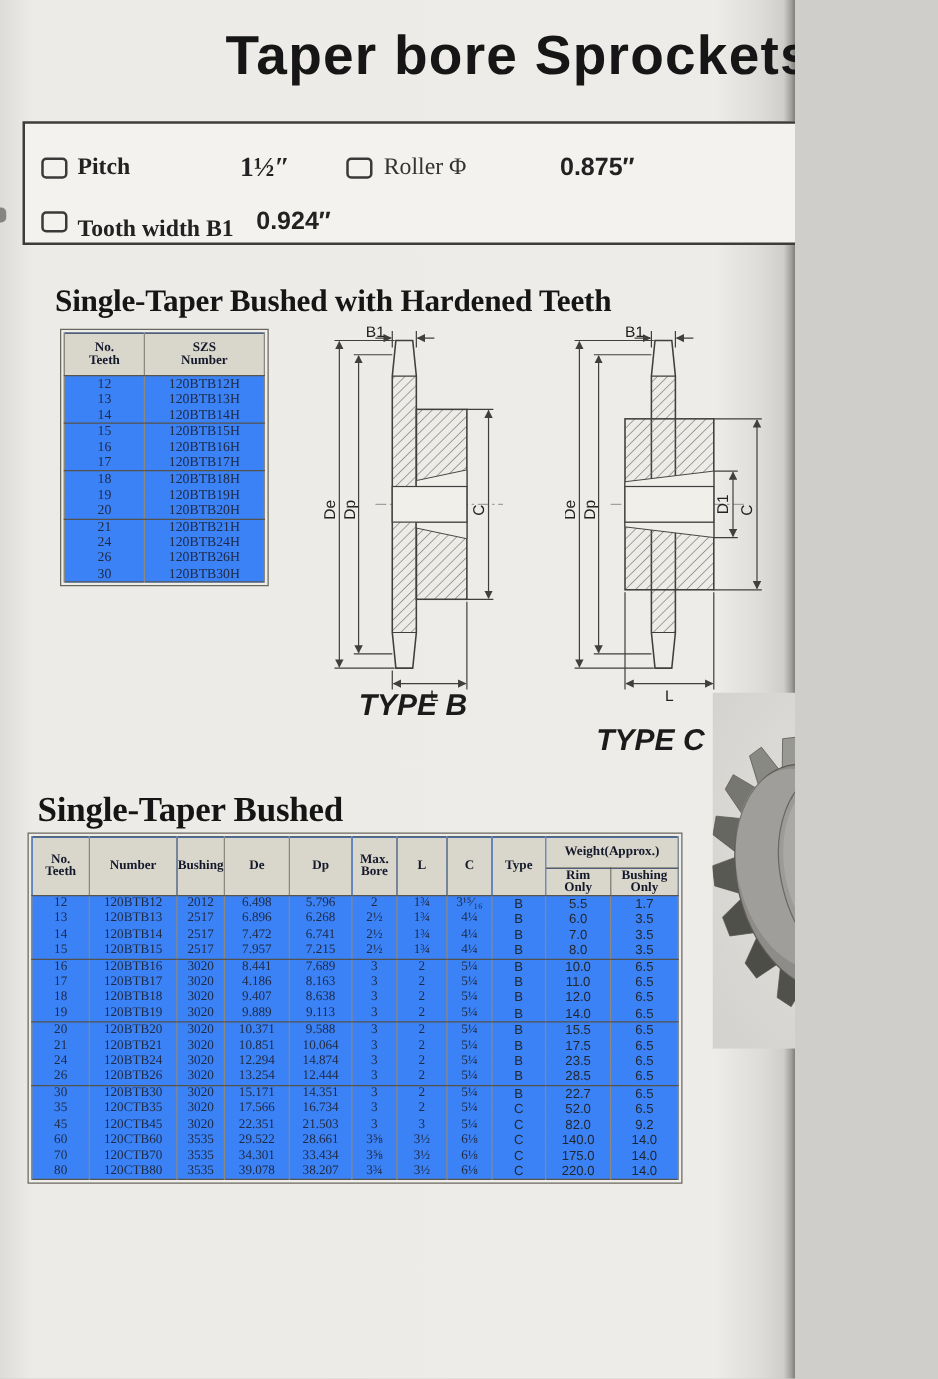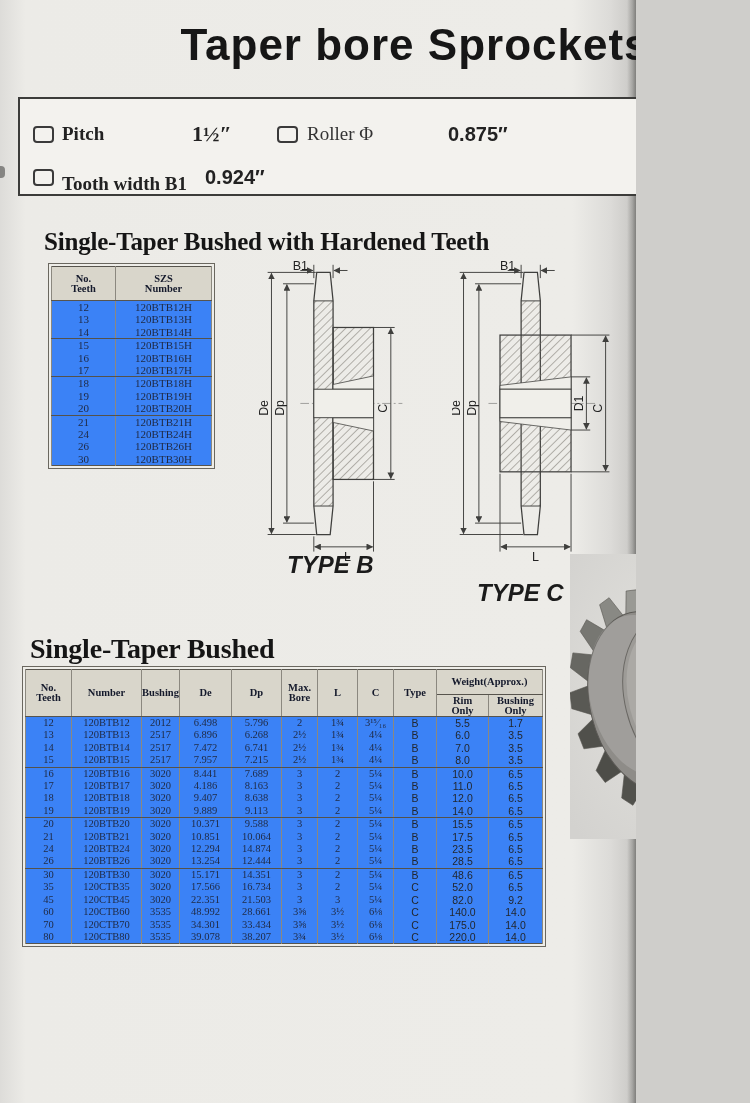--- a/index.html
+++ b/index.html
@@ -517,21 +517,21 @@
           <tr>
             <td>30</td>
             <td>120BTB30</td>
             <td>3020</td>
             <td>15.171</td>
             <td>14.351</td>
             <td>3</td>
             <td>2</td>
             <td>5¼</td>
             <td>B</td>
-            <td>48.6</td>
+            <td>22.7</td>
             <td>6.5</td>
           </tr>
           <tr>
             <td>35</td>
             <td>120CTB35</td>
             <td>3020</td>
             <td>17.566</td>
             <td>16.734</td>
             <td>3</td>
             <td>2</td>
@@ -550,21 +550,21 @@
             <td>3</td>
             <td>5¼</td>
             <td>C</td>
             <td>82.0</td>
             <td>9.2</td>
           </tr>
           <tr>
             <td>60</td>
             <td>120CTB60</td>
             <td>3535</td>
-            <td>48.992</td>
+            <td>29.522</td>
             <td>28.661</td>
             <td>3⅝</td>
             <td>3½</td>
             <td>6⅛</td>
             <td>C</td>
             <td>140.0</td>
             <td>14.0</td>
           </tr>
           <tr>
             <td>70</td>

